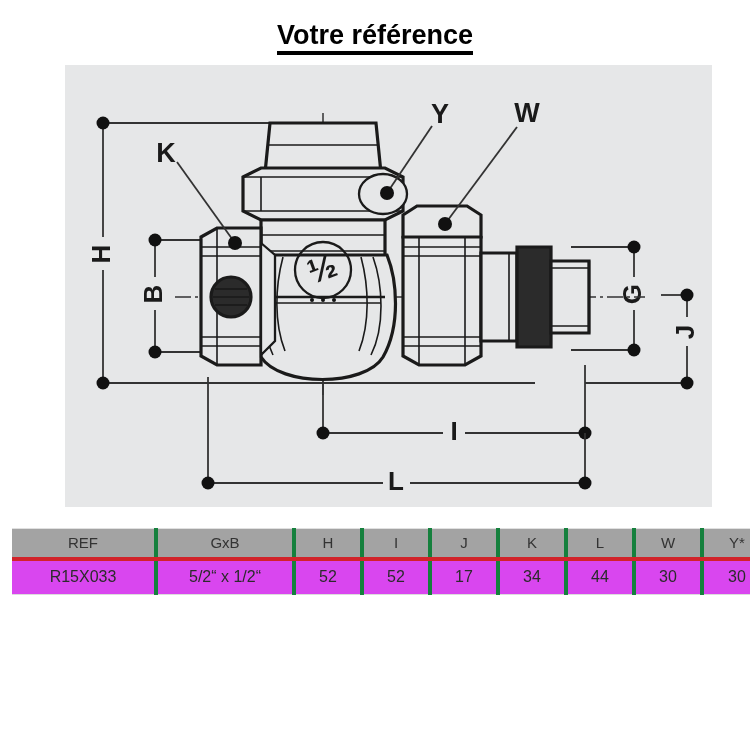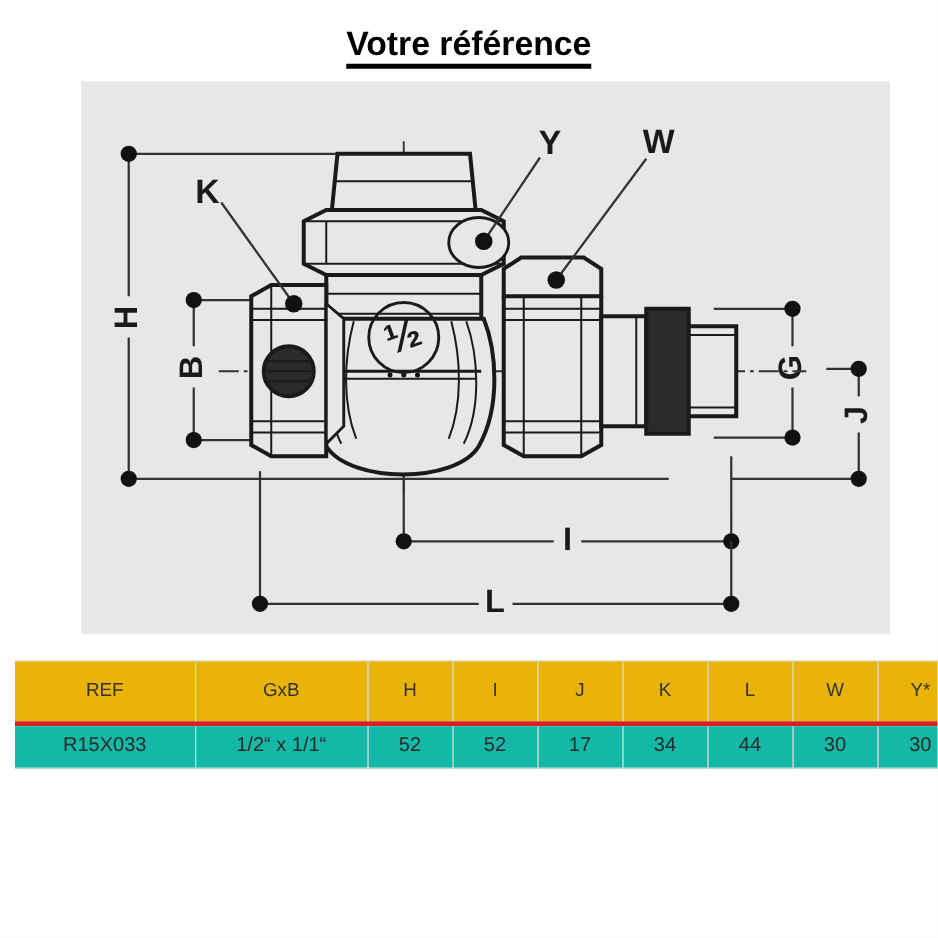--- a/index.html
+++ b/index.html
@@ -40,37 +40,37 @@
     left: 12px; top: 528px;
     width: 726px;
     border-collapse: collapse;
     table-layout: fixed;
     font-family: "Liberation Sans", sans-serif;
   }
   .spec-table th, .spec-table td {
     text-align: center;
     font-weight: normal;
     color: #2b2b2b;
-    border-left: 1px solid #15803d;
+    border-left: 4px solid #15803d;
     border-right: 1px solid #d4d4d4;
   }
   .spec-table thead th {
-    background: #eab308;
+    background: #a3a3a3;
     font-size: 15px;
-    height: 48px;
+    height: 28px;
     border-top: 1px solid #e0e0e0;
     color: #333;
   }
   .spec-table thead tr.redline th {
     height: 4px; padding: 0;
     background: #d2232a;
     border: none;
   }
   .spec-table tbody td {
-    background: #14b8a6;
+    background: #d946ef;
     font-size: 16px;
     height: 34px;
     border-bottom: 1px solid #dcdcdc;
   }
   .spec-table th:first-child, .spec-table td:first-child { border-left: none; }
   .spec-table th:last-child, .spec-table td:last-child { border-right: none; }
 
   
   text.dimletter {
     font-family: "Liberation Sans", sans-serif;
@@ -284,21 +284,21 @@
         <th style="width:68px">W</th>
         <th style="width:68px">Y*</th>
       </tr>
       <tr class="redline">
         <th colspan="9"></th>
       </tr>
     </thead>
     <tbody>
       <tr>
         <td>R15X033</td>
-        <td>1/2“ x 1/1“</td>
+        <td>5/2“ x 1/2“</td>
         <td>52</td>
         <td>52</td>
         <td>17</td>
         <td>34</td>
         <td>44</td>
         <td>30</td>
         <td>30</td>
       </tr>
     </tbody>
   </table>

